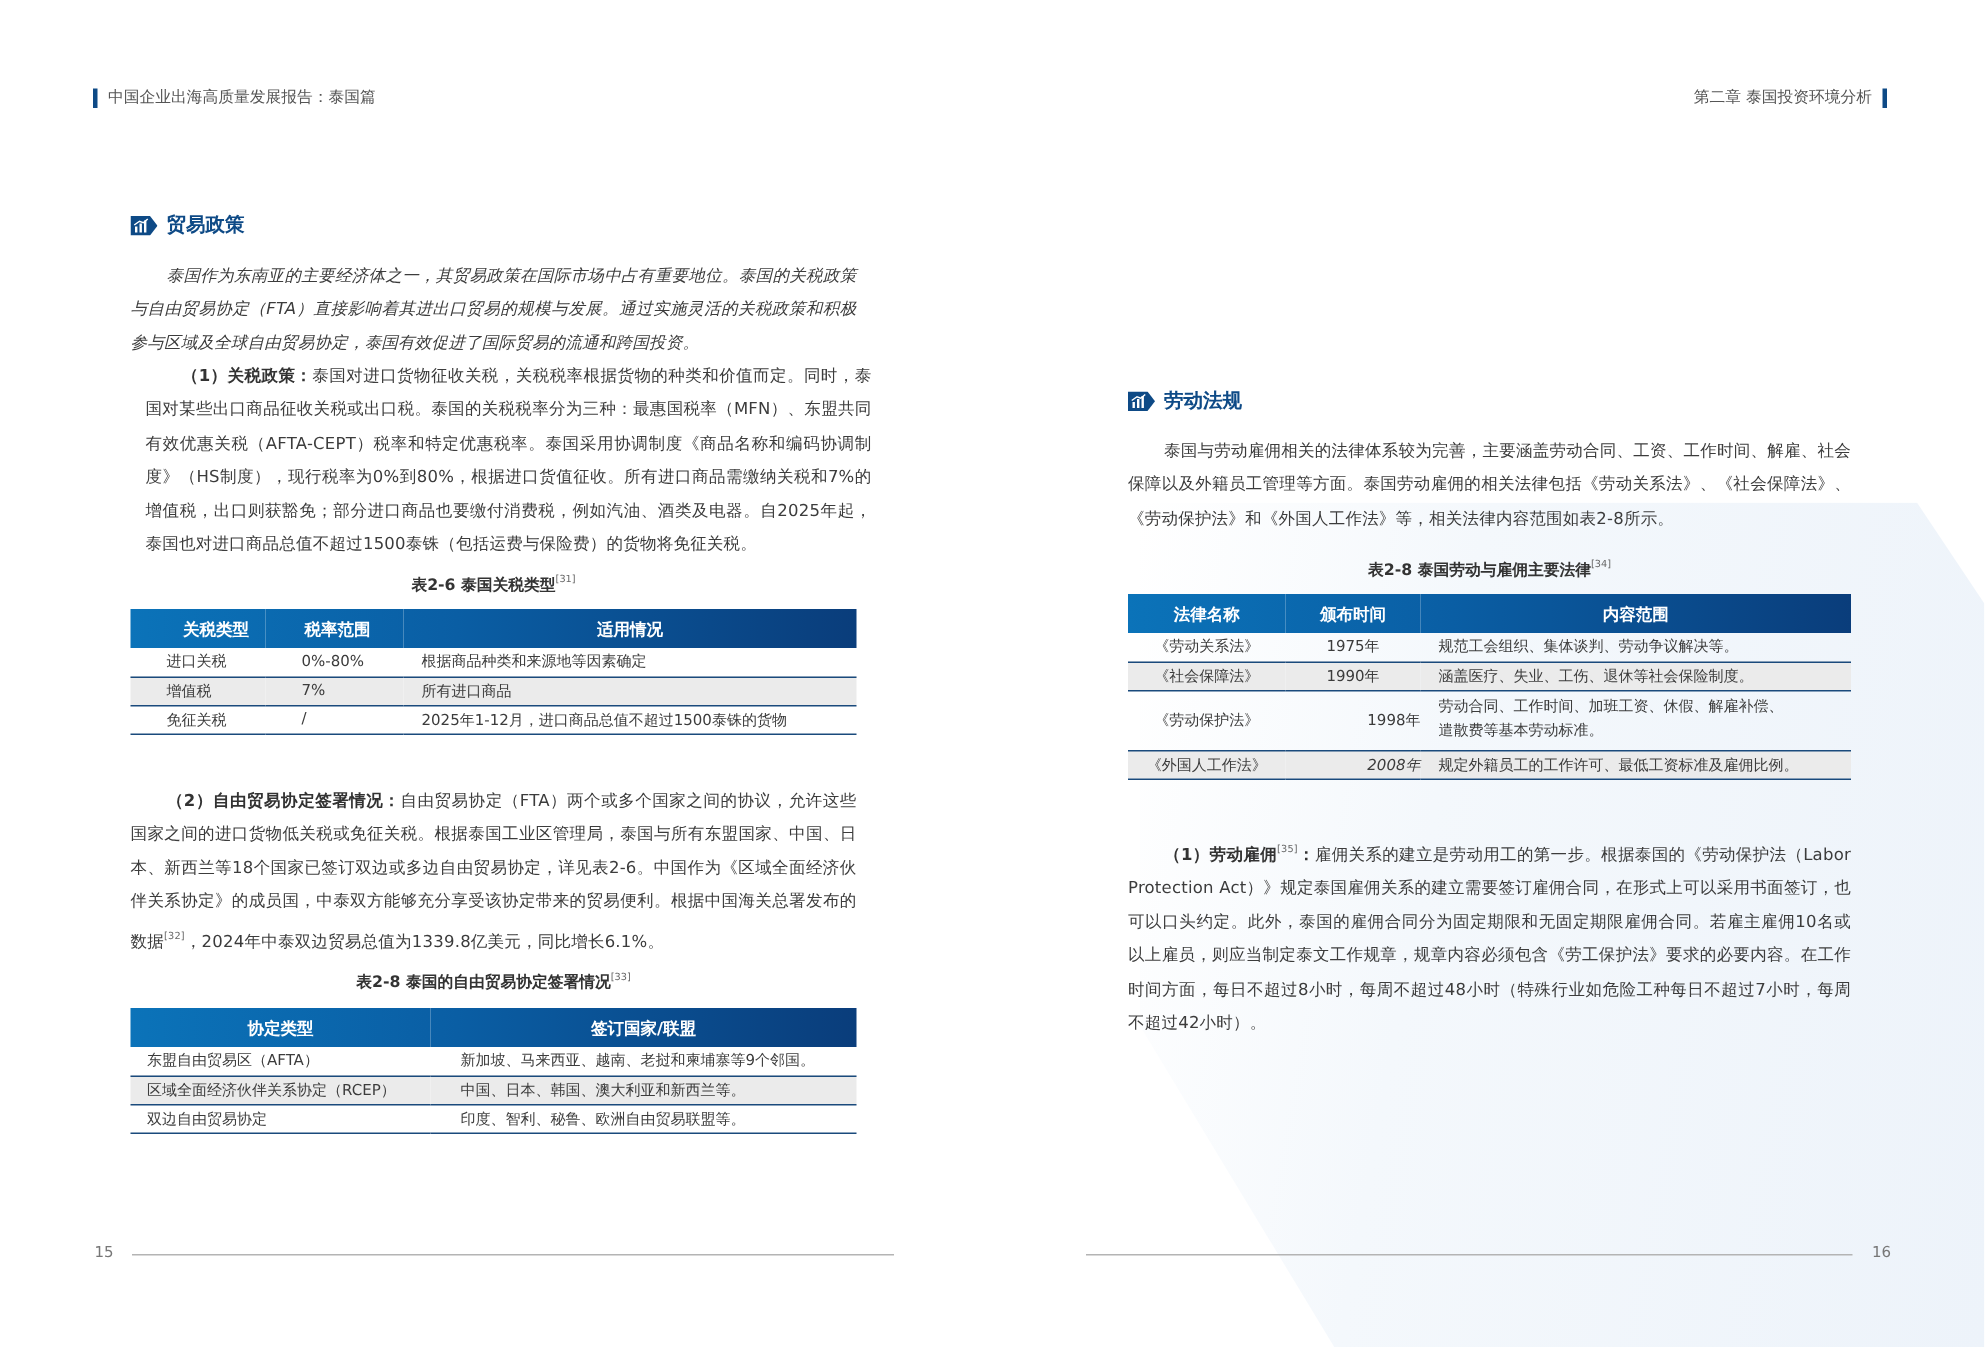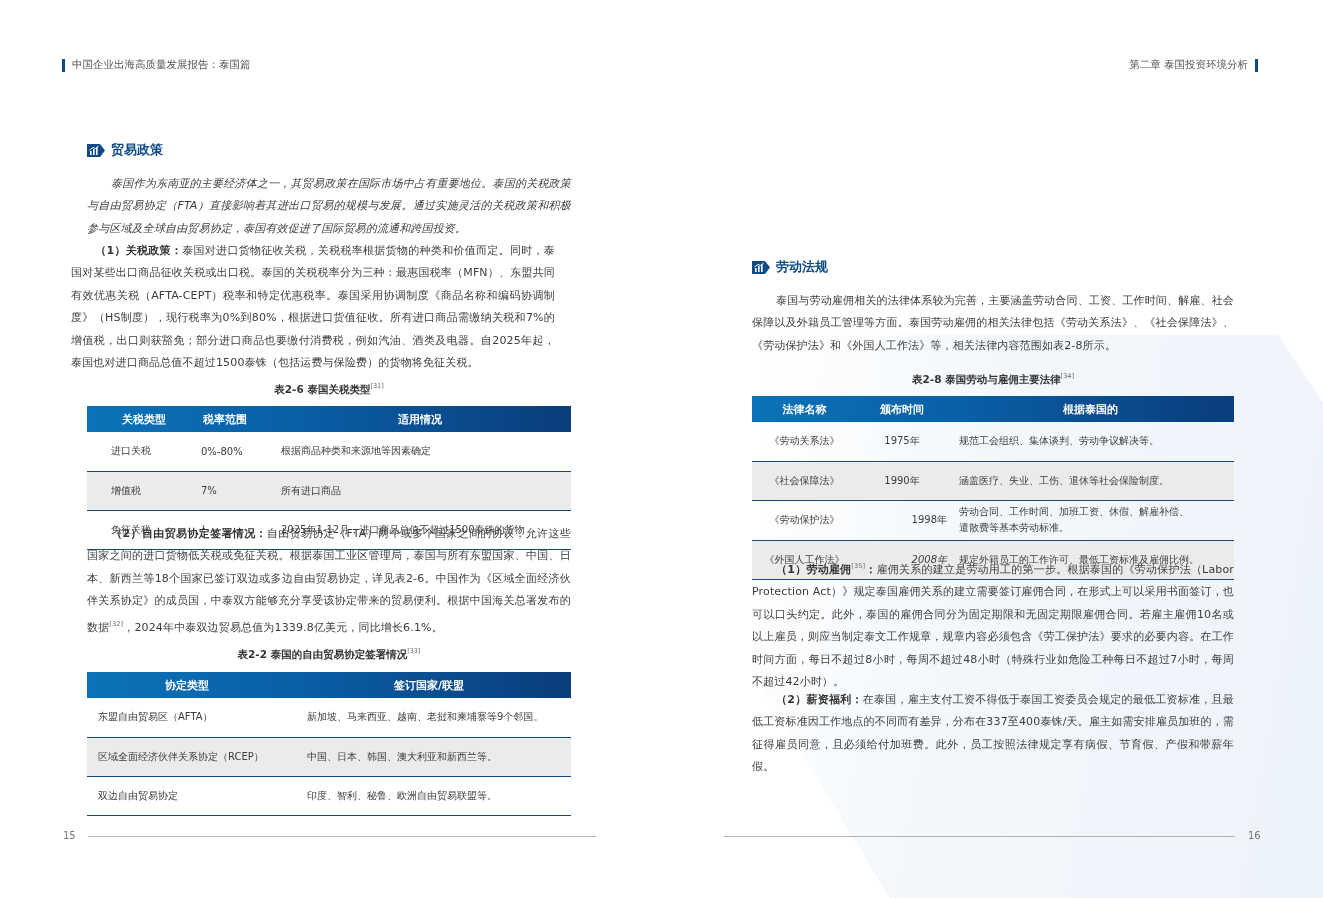--- a/index.html
+++ b/index.html
@@ -30,21 +30,21 @@
     .para .indent { display: inline-block; width: 24px; }
     .para b { color: #333; font-weight: bold; }
     .para sup { font-size: 6.5px; color: #666; vertical-align: 5px; }
 
     .table-caption { position: absolute; font-size: 10.5px; font-weight: bold; color: #333; text-align: center; }
     .table-caption sup { font-size: 6.5px; font-weight: normal; color: #666; vertical-align: 5px; }
 
     table.doc-table { position: absolute; border-collapse: collapse; font-size: 10px; color: #3c3c3c; }
     table.doc-table thead tr { background: linear-gradient(90deg, #0b73b9 0%, #0a5ea4 45%, #0a3d7b 100%); }
     table.doc-table th { color: #ffffff; font-weight: bold; font-size: 11px; height: 26px; text-align: left; padding: 0 0 0 24px; }
-    table.doc-table td { height: 39px; padding: 0 0 0 24px; border-bottom: 1.5px solid #1a4a7c; }
+    table.doc-table td { height: 19px; padding: 0 0 0 24px; border-bottom: 1.5px solid #1a4a7c; }
     table.doc-table tbody tr:nth-child(even) td { background: #ebebeb; }
 
     .footer-num { position: absolute; top: 830px; font-size: 10px; color: #777; }
     .footer-line { position: absolute; top: 836px; height: 1px; background: #b4b4b4; }
   </style>
 </head>
 <body>
 
 <div class="bg-shape"></div>
 
@@ -62,21 +62,21 @@
           <rect x="6" y="5" width="1.6" height="6" fill="#fff"></rect>
           <rect x="9" y="3" width="1.6" height="8" fill="#fff"></rect>
           <path d="M2.5 6L6 3.5L8.5 4.5L11.5 2" stroke="#fff" stroke-width="1" fill="none"></path>
         </svg>
     </span>
     <span>贸易政策</span>
   </div>
 
   <p class="para" style="left:87px; top:173px; width:484px;font-style:italic;"><span class="indent"></span><span>泰国作为东南亚的主要经济体之一，其贸易政策在国际市场中占有重要地位。泰国的关税政策与自由贸易协定（FTA）直接影响着其进出口贸易的规模与发展。通过实施灵活的关税政策和积极参与区域及全球自由贸易协定，泰国有效促进了国际贸易的流通和跨国投资。</span></p>
 
-  <p class="para" style="left:71px; top:240px; width:484px;"><span class="indent"></span><b>（1）关税政策：</b><span>泰国对进口货物征收关税，关税税率根据货物的种类和价值而定。同时，泰国对某些出口商品征收关税或出口税。泰国的关税税率分为三种：最惠国税率（MFN）、东盟共同有效优惠关税（AFTA-CEPT）税率和特定优惠税率。泰国采用协调制度《商品名称和编码协调制度》（HS制度），现行税率为0%到80%，根据进口货值征收。所有进口商品需缴纳关税和7%的增值税，出口则获豁免；部分进口商品也要缴付消费税，例如汽油、酒类及电器。自2025年起，泰国也对进口商品总值不超过1500泰铢（包括运费与保险费）的货物将免征关税。</span></p>
+  <p class="para" style="left:97px; top:240px; width:484px;"><span class="indent"></span><b>（1）关税政策：</b><span>泰国对进口货物征收关税，关税税率根据货物的种类和价值而定。同时，泰国对某些出口商品征收关税或出口税。泰国的关税税率分为三种：最惠国税率（MFN）、东盟共同有效优惠关税（AFTA-CEPT）税率和特定优惠税率。泰国采用协调制度《商品名称和编码协调制度》（HS制度），现行税率为0%到80%，根据进口货值征收。所有进口商品需缴纳关税和7%的增值税，出口则获豁免；部分进口商品也要缴付消费税，例如汽油、酒类及电器。自2025年起，泰国也对进口商品总值不超过1500泰铢（包括运费与保险费）的货物将免征关税。</span></p>
 
   <div class="table-caption" style="left:87px; top:382px; width:484px;"><span>表2-6 泰国关税类型</span><sup>[31]</sup></div>
 
   <table class="doc-table" style="left:87px; top:406px; width:484px;">
     <thead>
       <tr>
         <th style="width:90px;text-align:center;">关税类型</th>
         <th style="width:92px; padding-left:26px;">税率范围</th>
         <th style="text-align:center; padding-left:0;">适用情况</th>
       </tr>
@@ -95,21 +95,21 @@
       <tr>
         <td>免征关税</td>
         <td>/</td>
         <td style="padding-left:12px;">2025年1-12月，进口商品总值不超过1500泰铢的货物</td>
       </tr>
     </tbody>
   </table>
 
   <p class="para" style="left:87px; top:523px; width:484px;"><span class="indent"></span><b>（2）自由贸易协定签署情况：</b><span>自由贸易协定（FTA）两个或多个国家之间的协议，允许这些国家之间的进口货物低关税或免征关税。根据泰国工业区管理局，泰国与所有东盟国家、中国、日本、新西兰等18个国家已签订双边或多边自由贸易协定，详见表2-6。中国作为《区域全面经济伙伴关系协定》的成员国，中泰双方能够充分享受该协定带来的贸易便利。根据中国海关总署发布的数据</span><sup>[32]</sup><span>，2024年中泰双边贸易总值为1339.8亿美元，同比增长6.1%。</span></p>
 
-  <div class="table-caption" style="left:87px; top:647px; width:484px;"><span>表2-2 泰国的自由贸易协定签署情况</span><sup>[33]</sup></div>
+  <div class="table-caption" style="left:87px; top:647px; width:484px;"><span>表2-8 泰国的自由贸易协定签署情况</span><sup>[33]</sup></div>
 
   <table class="doc-table" style="left:87px; top:672px; width:484px;">
     <thead>
       <tr>
         <th style="width:200px; text-align:center; padding-left:0;">协定类型</th>
         <th style="text-align:center; padding-left:0;">签订国家/联盟</th>
       </tr>
     </thead>
     <tbody>
       <tr>
@@ -153,21 +153,21 @@
 
   <p class="para" style="left:91px; top:290px; width:482px;"><span class="indent"></span><span>泰国与劳动雇佣相关的法律体系较为完善，主要涵盖劳动合同、工资、工作时间、解雇、社会保障以及外籍员工管理等方面。泰国劳动雇佣的相关法律包括《劳动关系法》、《社会保障法》、《劳动保护法》和《外国人工作法》等，相关法律内容范围如表2-8所示。</span></p>
 
   <div class="table-caption" style="left:91px; top:372px; width:482px;"><span>表2-8 泰国劳动与雇佣主要法律</span><sup>[34]</sup></div>
 
   <table class="doc-table" style="left:91px; top:396px; width:482px;">
     <thead>
       <tr>
         <th style="width:105px; text-align:center; padding-left:0;">法律名称</th>
         <th style="width:90px; text-align:center; padding-left:0;">颁布时间</th>
-        <th style="text-align:center; padding-left:0;">根据泰国的</th>
+        <th style="text-align:center; padding-left:0;">内容范围</th>
       </tr>
     </thead>
     <tbody>
       <tr>
         <td style="text-align:center; padding-left:0;">《劳动关系法》</td>
         <td style="text-align:center; padding-left:0;">1975年</td>
         <td style="padding-left:12px;">规范工会组织、集体谈判、劳动争议解决等。</td>
       </tr>
       <tr>
         <td style="text-align:center; padding-left:0;">《社会保障法》</td>
@@ -182,17 +182,16 @@
       <tr>
         <td style="text-align:center; padding-left:0;">《外国人工作法》</td>
         <td style="text-align:right; padding-left:0;font-style:italic;">2008年</td>
         <td style="padding-left:12px;">规定外籍员工的工作许可、最低工资标准及雇佣比例。</td>
       </tr>
     </tbody>
   </table>
 
   <p class="para" style="left:91px; top:555px; width:482px;"><span class="indent"></span><b>（1）劳动雇佣</b><sup>[35]</sup><b>：</b><span>雇佣关系的建立是劳动用工的第一步。根据泰国的《劳动保护法（Labor Protection Act）》规定泰国雇佣关系的建立需要签订雇佣合同，在形式上可以采用书面签订，也可以口头约定。此外，泰国的雇佣合同分为固定期限和无固定期限雇佣合同。若雇主雇佣10名或以上雇员，则应当制定泰文工作规章，规章内容必须包含《劳工保护法》要求的必要内容。在工作时间方面，每日不超过8小时，每周不超过48小时（特殊行业如危险工种每日不超过7小时，每周不超过42小时）。</span></p>
 
-  <p class="para" style="left:91px; top:689px; width:482px;"><span class="indent"></span><b>（2）薪资福利：</b><span>在泰国，雇主支付工资不得低于泰国工资委员会规定的最低工资标准，且最低工资标准因工作地点的不同而有差异，分布在337至400泰铢/天。雇主如需安排雇员加班的，需征得雇员同意，且必须给付加班费。此外，员工按照法律规定享有病假、节育假、产假和带薪年假。</span></p>
 
   <div class="footer-line" style="left:63px; width:511px;"></div>
   <div class="footer-num" style="left:587px;">16</div>
 </div>
 
 </body></html>

